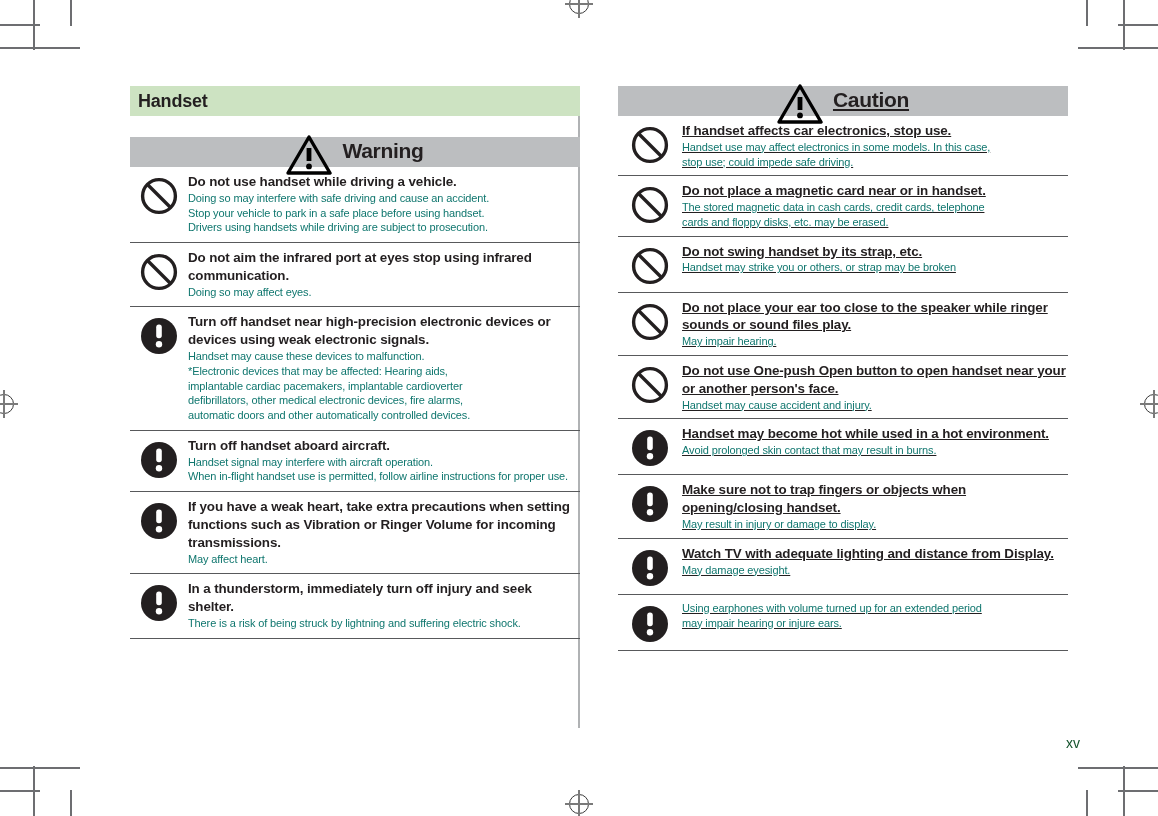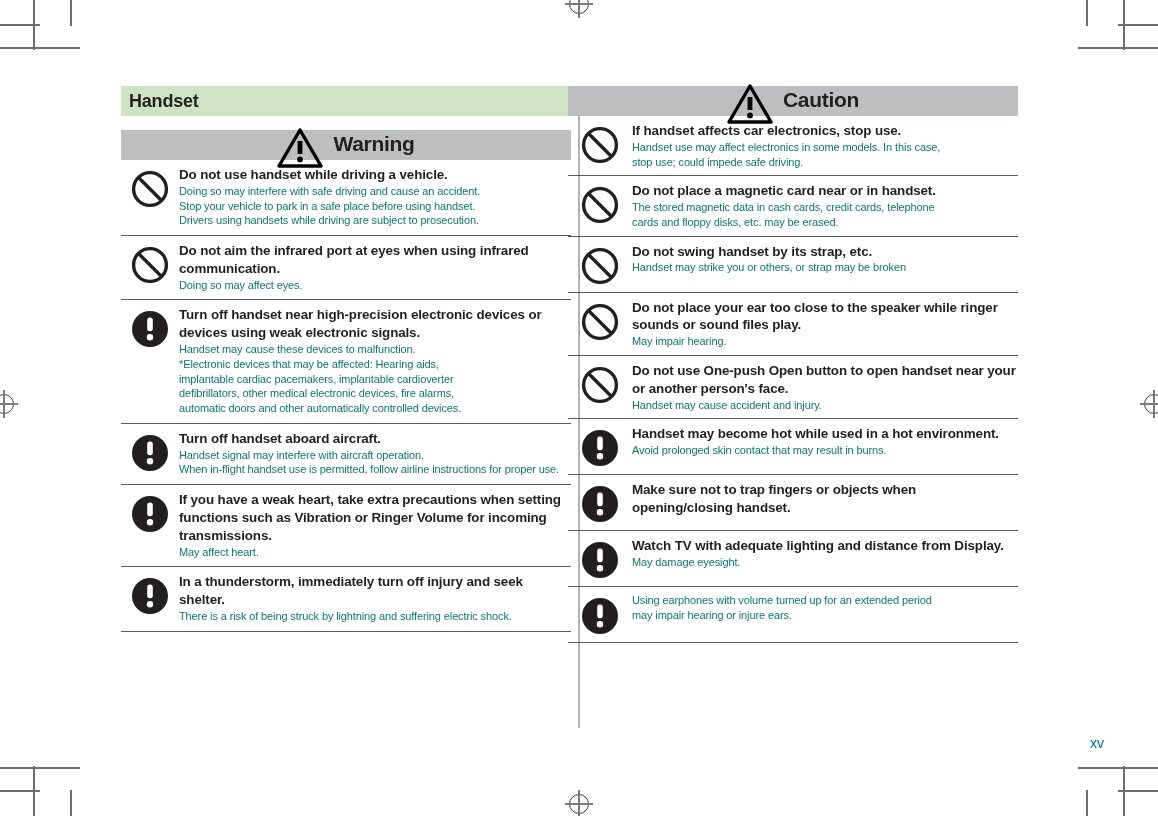--- a/index.html
+++ b/index.html
@@ -22,38 +22,38 @@
     position:absolute; left:4px; top:4px; width:20px; height:20px;
     border:1.4px solid #3a3a3a; border-radius:50%;
   }
   .reg .vbar { position:absolute; left:13px; top:0; width:1.6px; height:28px; background:#7a7a7a; }
   .reg .hbar { position:absolute; top:13px; left:0; height:1.6px; width:28px; background:#7a7a7a; }
 
   
   .page { position:absolute; left:0; top:0; width:1158px; height:816px; }
 
   .col { position:absolute; top:86px; }
-  .col-left  { left:121px; width:450px; }
-  .col-right { left:568px; width:450px; }
+  .col-left  { left:130px; width:450px; }
+  .col-right { left:618px; width:450px;text-decoration:underline; }
 
   .vsep { position:absolute; left:578px; top:88px; width:2px; height:640px; background:#b0b2b4; }
 
   
   .sec-head {
     height:30px; background:#cde3c2;
     display:flex; align-items:center;
     padding:0 8px;
   }
   .sec-head .t { font-size:18px; font-weight:bold; letter-spacing:-.2px; color:#231f20; }
 
   
   .band {
     position:relative; height:30px; background:#bcbec0;
     display:flex; align-items:center; justify-content:center;
-    margin-top:14px;
+    margin-top:21px;
   }
   .band.no-top { margin-top:0; }
   .band .band-inner {
     display:flex; align-items:center; gap:10px;
     transform:translateY(-1px);
   }
   .band .label { font-size:21px; font-weight:bold; color:#231f20; letter-spacing:-.3px; }
 
   
   .tri { width:46px; height:42px; margin-bottom:-8px; display:block; }
@@ -83,22 +83,22 @@
     font-size:11px; font-weight:normal; line-height:1.34;
     color:#0f766e; letter-spacing:-.12px;
   }
 
   
   .col-right .icon-cell { width:64px; flex:0 0 64px; }
   .col-right .row { padding:6px 0 6px 0; }
 
   
   .folio {
-    position:absolute; right:54px; top:735px;
-    font-size:14px; color:#0369a1; font-weight:normal;margin-left:48px;
+    position:absolute; right:78px; top:735px;
+    font-size:14px; color:#14532d; font-weight:normal;margin-left:48px;
   }
 </style>
 </head>
 <body>
 
 <div class="page">
 
   <div class="cropmark">
     <div class="cm-line" style="left:33px;  top:0;   width:2px; height:50px;"></div>
     <div class="cm-line" style="left:0;     top:47px; width:80px; height:2px;"></div>
@@ -183,21 +183,21 @@
           </div>
         </div>
         <div class="row">
           <div class="icon-cell">
             <svg viewBox="0 0 40 40" class="icon">
               <circle cx="20" cy="20" r="16.4" fill="none" stroke="#231f20" stroke-width="3.4"></circle>
               <line x1="8.5" y1="8.5" x2="31.5" y2="31.5" stroke="#231f20" stroke-width="3.4"></line>
             </svg>
           </div>
           <div class="txt-cell">
-            <div class="hd">Do not aim the infrared port at eyes when using infrared communication.</div>
+            <div class="hd">Do not aim the infrared port at eyes stop using infrared communication.</div>
             <div class="bd">Doing so may affect eyes.</div>
           </div>
         </div>
         <div class="row">
           <div class="icon-cell">
             <svg viewBox="0 0 40 40" class="icon">
               <circle cx="20" cy="20" r="18" fill="#231f20"></circle>
               <rect x="17.2" y="8.6" width="5.6" height="13.6" rx="2.6" fill="#ffffff"></rect>
               <circle cx="20" cy="28.3" r="3.2" fill="#ffffff"></circle>
             </svg>
@@ -346,20 +346,21 @@
         <div class="row">
           <div class="icon-cell">
             <svg viewBox="0 0 40 40" class="icon">
               <circle cx="20" cy="20" r="18" fill="#231f20"></circle>
               <rect x="17.2" y="8.6" width="5.6" height="13.6" rx="2.6" fill="#ffffff"></rect>
               <circle cx="20" cy="28.3" r="3.2" fill="#ffffff"></circle>
             </svg>
           </div>
           <div class="txt-cell">
             <div class="hd">Make sure not to trap fingers or objects when opening/closing handset.</div>
+            <div class="bd">May result in injury or damage to display.</div>
           </div>
         </div>
         <div class="row">
           <div class="icon-cell">
             <svg viewBox="0 0 40 40" class="icon">
               <circle cx="20" cy="20" r="18" fill="#231f20"></circle>
               <rect x="17.2" y="8.6" width="5.6" height="13.6" rx="2.6" fill="#ffffff"></rect>
               <circle cx="20" cy="28.3" r="3.2" fill="#ffffff"></circle>
             </svg>
           </div>

